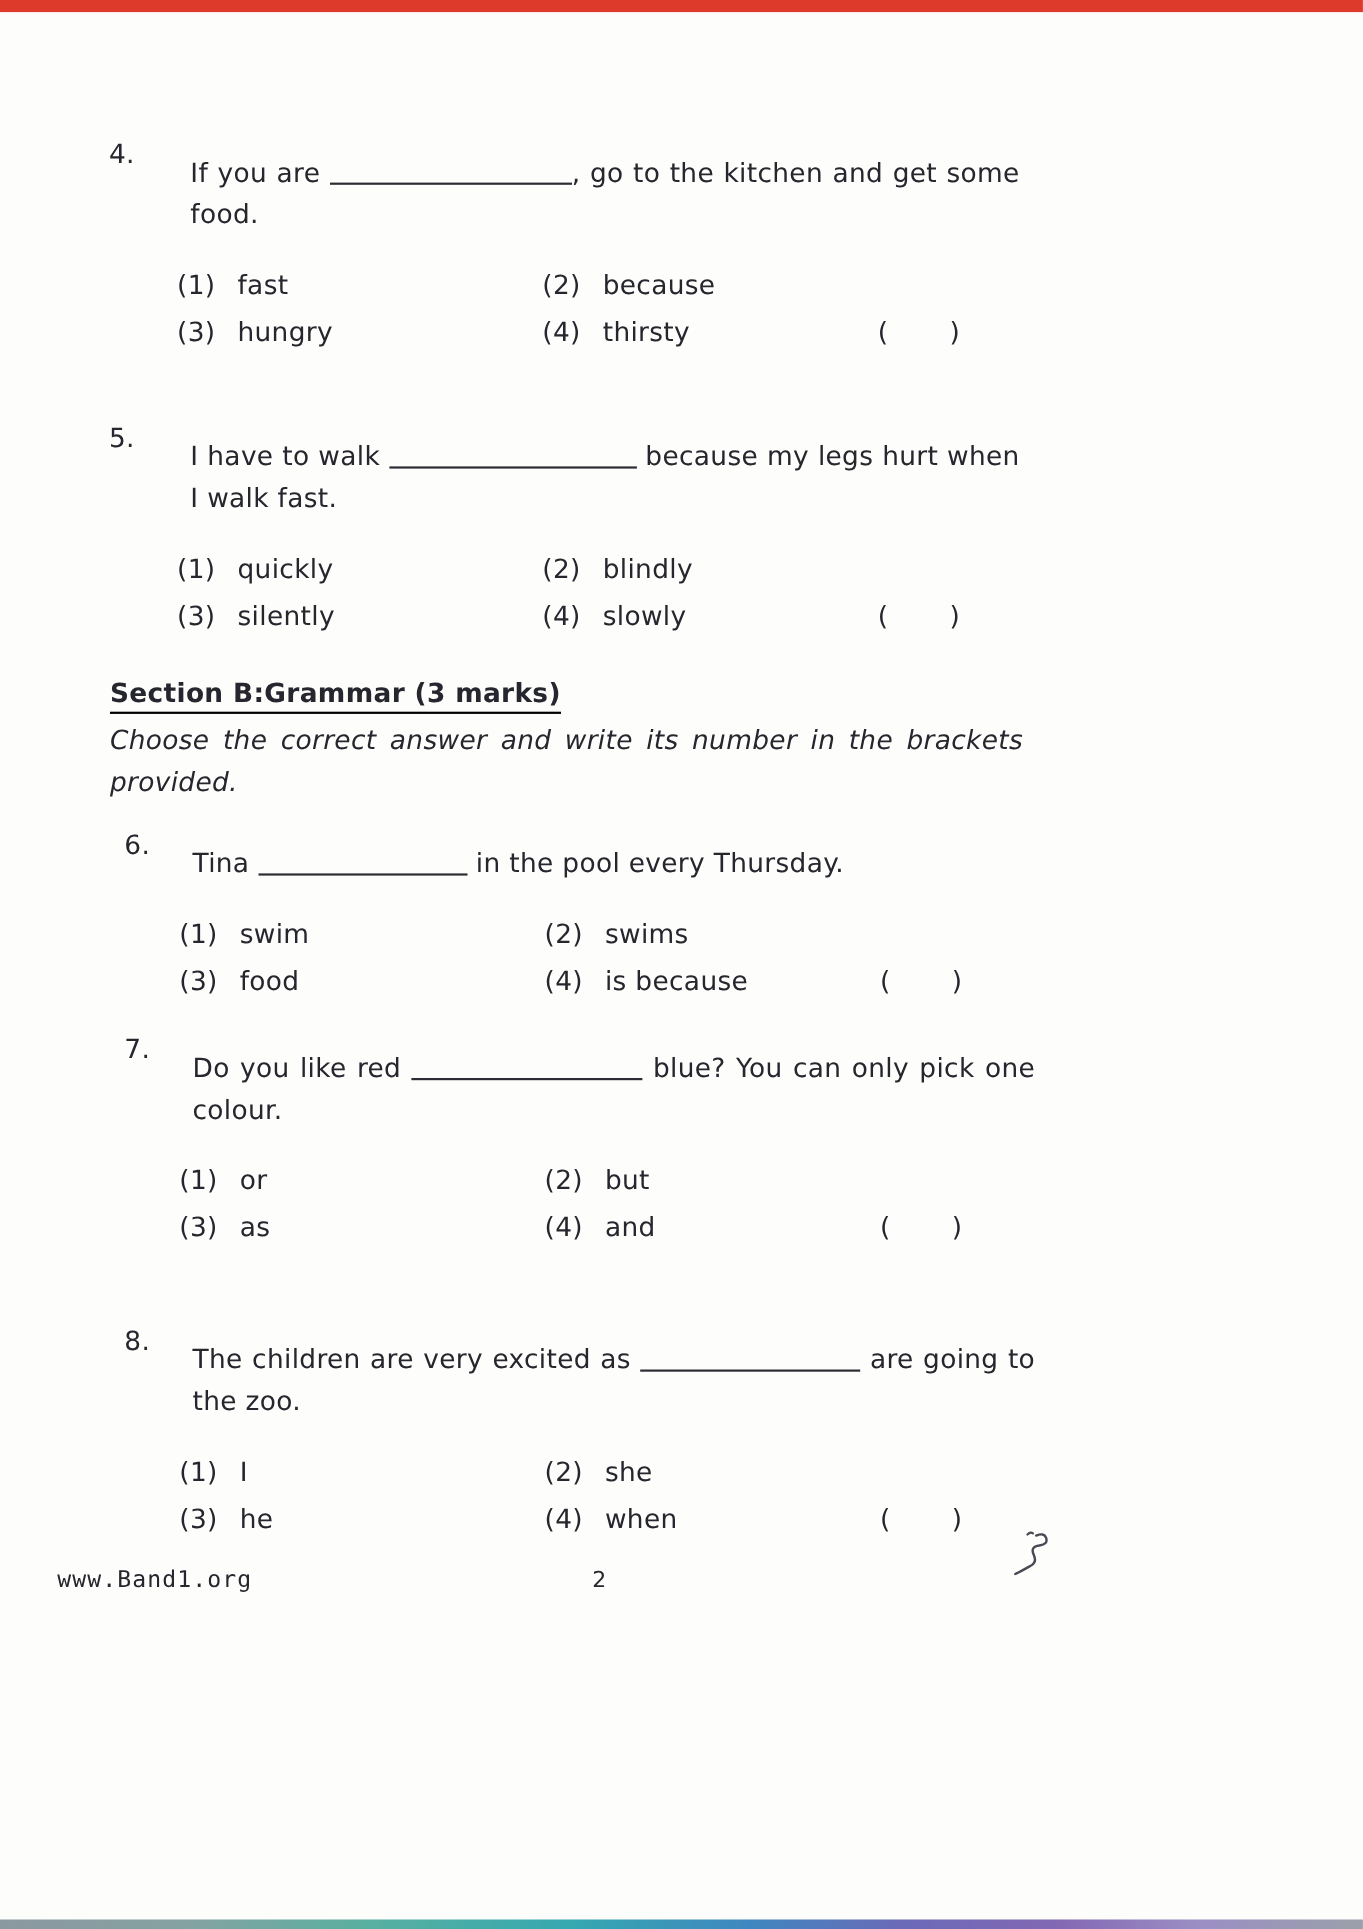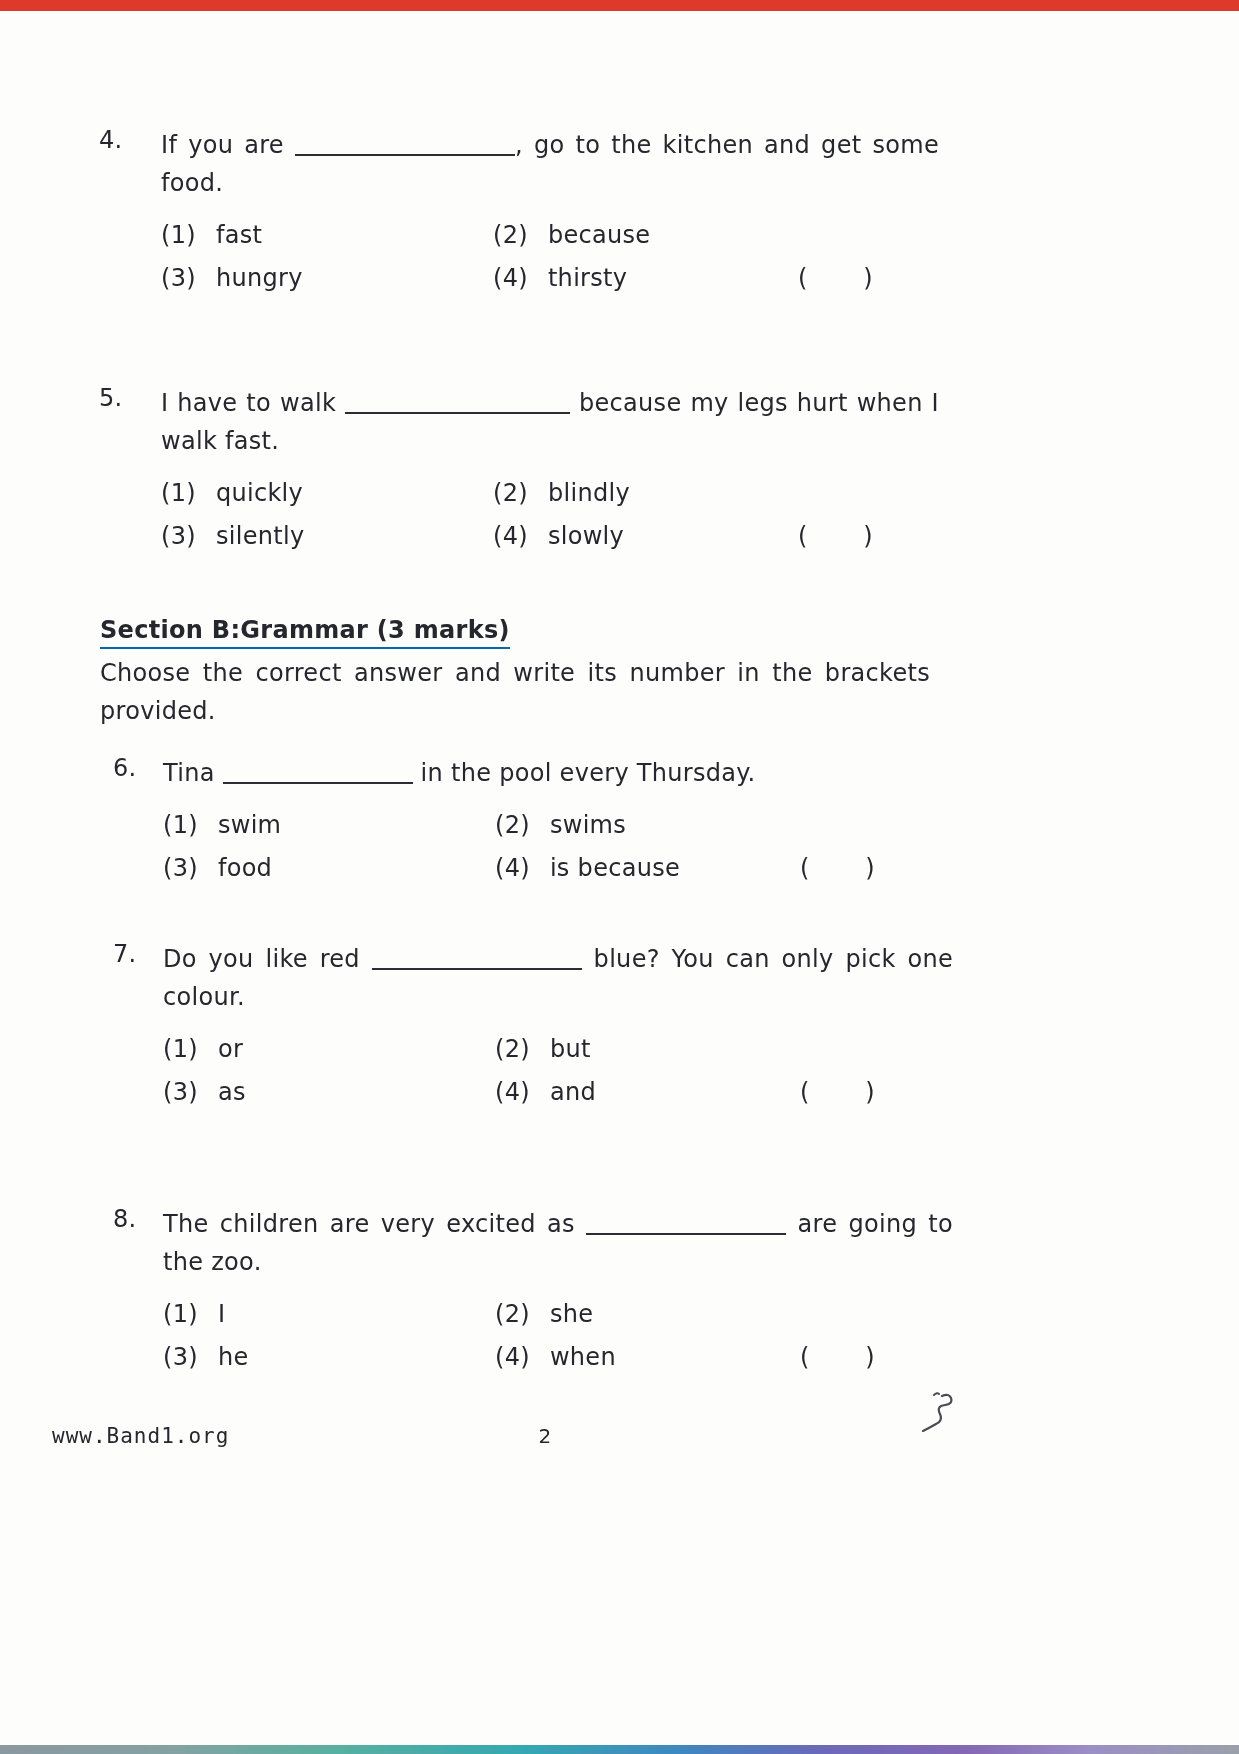--- a/index.html
+++ b/index.html
@@ -33,21 +33,21 @@
     font-size: 24px;
   }
   .question.indent { left: 113px; }
   .q-row { display: flex; }
   .q-num {
     flex: 0 0 62px; width: 62px;
   }
   .question.indent .q-num { flex-basis: 50px; width: 50px; }
   .q-text {
     flex: 1;
-    margin: 0;
+    margin: 12px;
     line-height: 38px;
     text-align: justify;
   }
   .blank {
     display: inline-block;
     height: 6px;
     border-bottom: 2px solid #2c2c34;
     transform: translateY(3px);
   }
   .options { margin-left: 62px; margin-top: 16px; }
@@ -66,31 +66,32 @@
     top: 0;
     white-space: pre;
   }
   .section-head {
     position: absolute;
     left: 100px; top: 616px;
     font-size: 24px;
     font-weight: bold;
   }
   .section-head .underlined {
-    border-bottom: 2px solid #0369a1;
+    border-bottom: 2px solid #000000;
     padding-bottom: 3px;
   }
   .instructions {
     position: absolute;
     left: 100px; top: 654px;
     width: 830px;
     margin: 0;
     font-size: 24px;
     line-height: 38px;
     text-align: justify;
+    font-style: italic;
   }
   .page-number {
     position: absolute;
     left: 0; top: 1424px;
     width: 1090px;
     text-align: center;
     font-size: 20px;
   }
   .footer-url {
     position: absolute;

